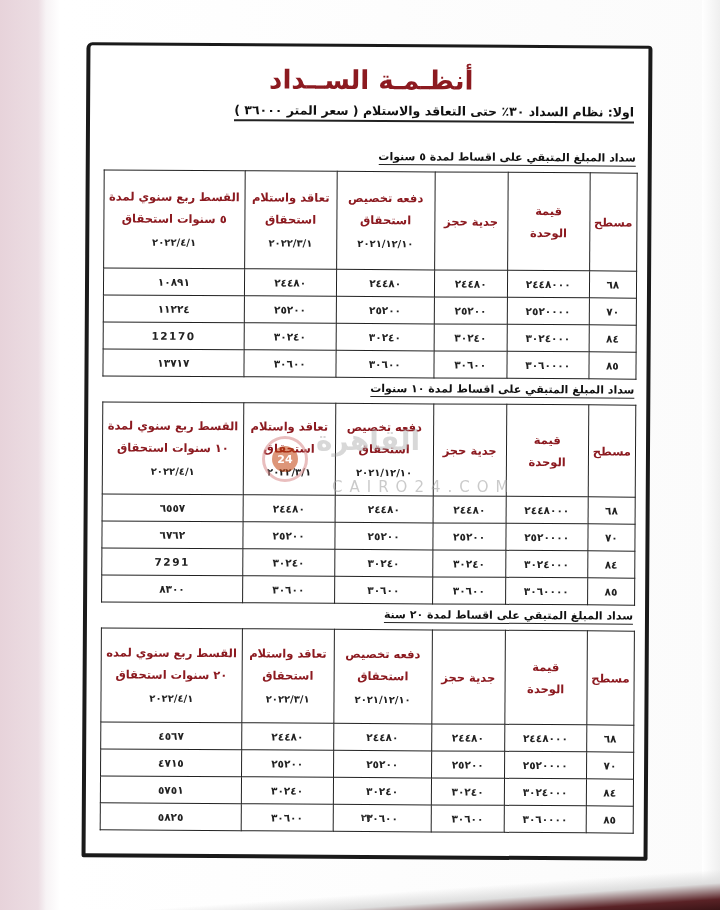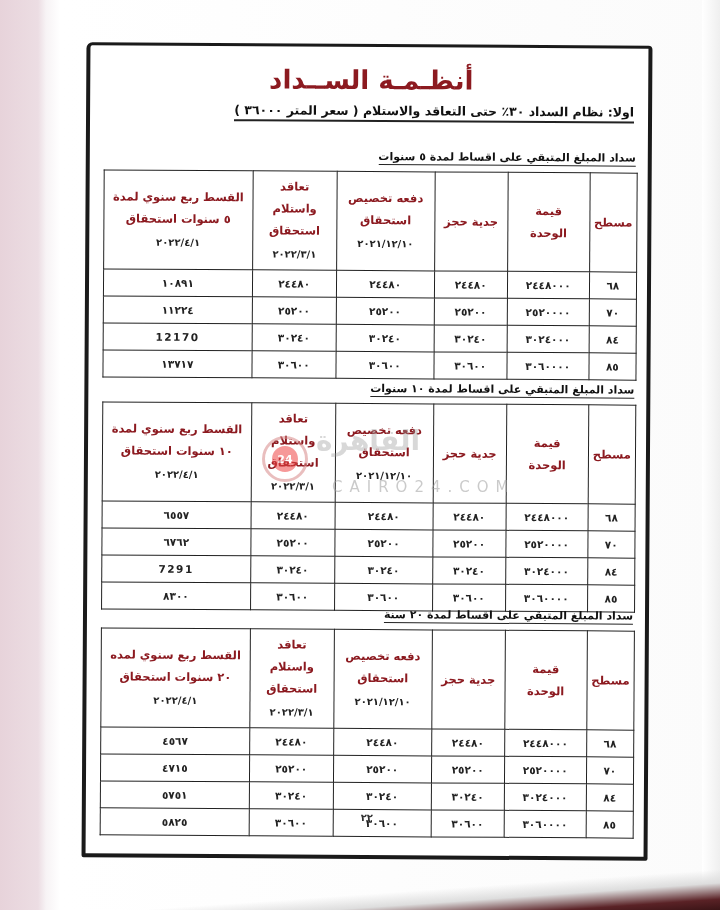--- a/index.html
+++ b/index.html
@@ -87,39 +87,39 @@
     font-size: 10.5px;
     font-weight: bold;
     color: #222;
     height: 27px;
     letter-spacing: 1.5px;
   }
   .c-area { width: 47px; }
   .c-unit { width: 82px; }
   .c-book { width: 73px; }
   .c-alloc { width: 98px; }
-  .c-contract { width: 84px; }
+  .c-contract { width: 92px; }
   .c-inst { width: auto; margin-top: 20px; }
 
   .page-number {
     position: absolute; bottom: 32px; left: 0; right: 0;
     text-align: center; font-size: 10px; font-weight: bold; color: #333;
   }
 
   .watermark {
     position: absolute; left: 262px; top: 426px; width: 210px; height: 70px;
     pointer-events: none; direction: ltr; opacity: 0.55;
   }
   .wm-circle {
     position: absolute; left: 0; top: 10px; width: 46px; height: 46px;
     border: 3px solid #d88a8a; border-radius: 50%;
     display: flex; align-items: center; justify-content: center;
   }
   .wm-circle span {
-    width: 26px; height: 26px; border-radius: 50%; background: #ef4444;
+    width: 26px; height: 26px; border-radius: 50%; background: #c2410c;
     color: #fff; font-size: 11px; font-weight: bold;
     display: flex; align-items: center; justify-content: center;
   }
   .wm-text {
     position: absolute; left: 54px; top: -2px;
     font-size: 28px; font-weight: bold; color: #9a9a9a; direction: rtl;
     opacity: 0.7;
   }
   .wm-sub {
     position: absolute; left: 70px; top: 52px;

